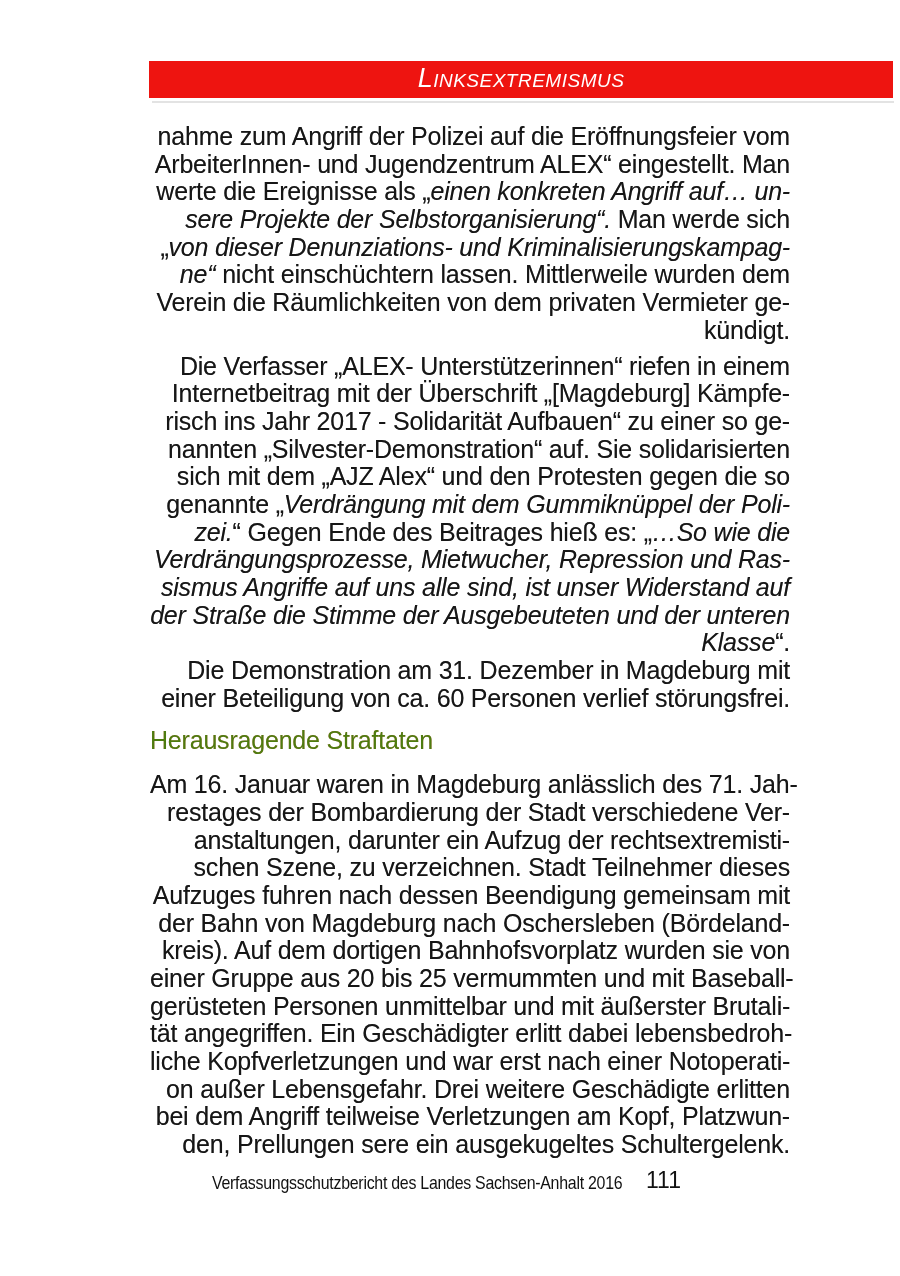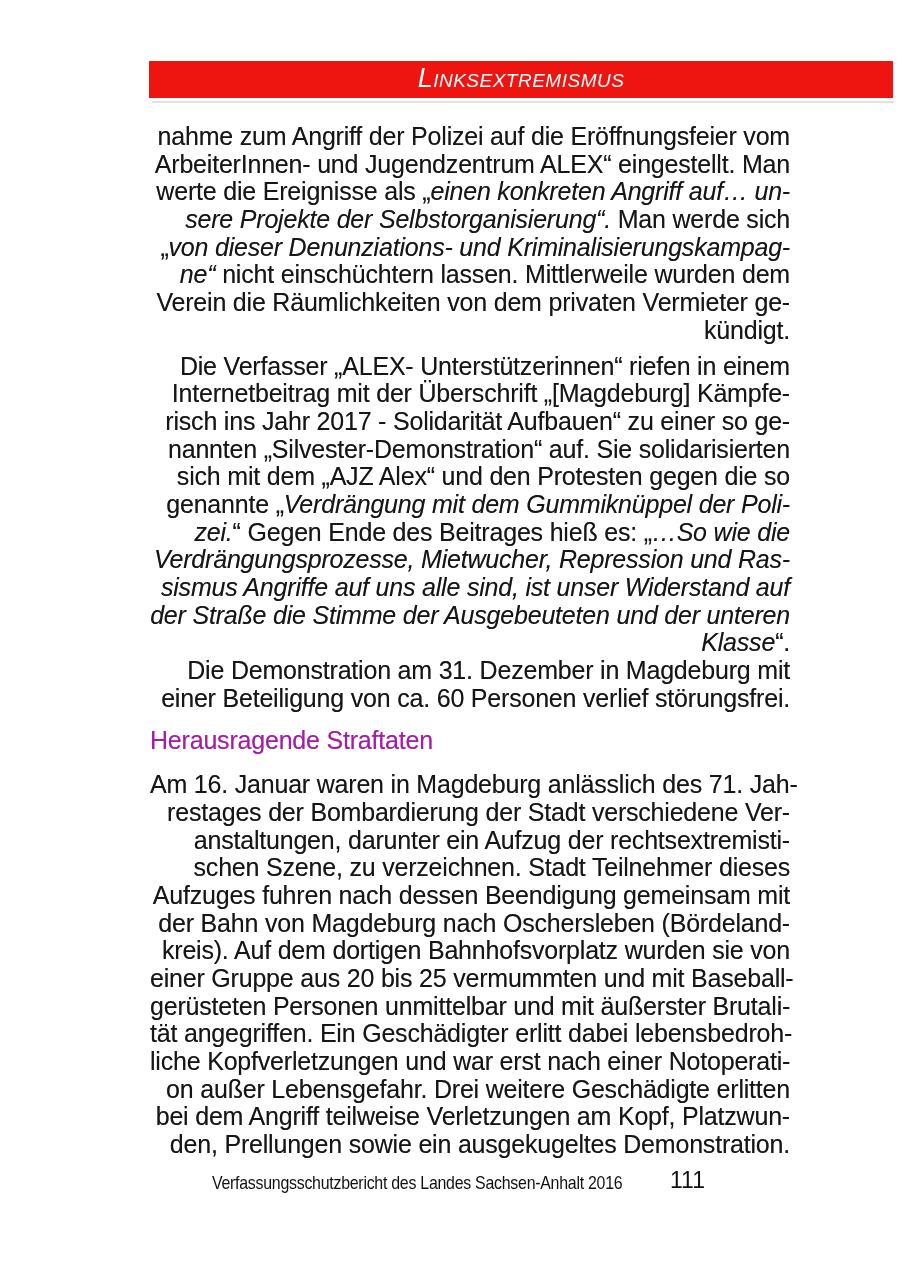--- a/index.html
+++ b/index.html
@@ -43,41 +43,40 @@
   .line{
     display:block;
     height:27.7px;
     line-height:27.7px;
     font-size:25px;
     white-space:nowrap;
     letter-spacing:-0.2px;
     text-shadow:0 0 0.4px rgba(0,0,0,0.45);
   }
   .heading .line{
-    color:#a21caf;
+    color:#4d7c0f;
     text-shadow:0 0 0.3px rgba(232,40,30,0.5);
     margin-top:8px;
   }
   .seg-italic{font-style:italic;}
   .footer-text{
     position:absolute;
     left:212px;top:1172px;
     font-size:18.5px;
     letter-spacing:-0.3px;
     transform:scaleX(0.86);
     transform-origin:left top;
     color:#111111;
     white-space:nowrap;
   }
   .page-number{
     position:absolute;
     left:646px;top:1167px;
     font-size:23px;
     color:#111111;
-    margin-left:24px;
   }
 </style>
 </head>
 <body>
 
 <div class="header-bar">
   <span class="header-title">Linksextremismus</span>
 </div>
 <div class="bar-shadow"></div>
 
@@ -117,18 +116,18 @@
       <div class="line"><span>schen Szene, zu verzeichnen. Stadt Teilnehmer dieses</span></div>
       <div class="line"><span>Aufzuges fuhren nach dessen Beendigung gemeinsam mit</span></div>
       <div class="line"><span>der Bahn von Magdeburg nach Oschersleben (Bördeland-</span></div>
       <div class="line"><span>kreis). Auf dem dortigen Bahnhofsvorplatz wurden sie von</span></div>
       <div class="line"><span>einer Gruppe aus 20 bis 25 vermummten und mit Baseball-</span></div>
       <div class="line"><span>gerüsteten Personen unmittelbar und mit äußerster Brutali-</span></div>
       <div class="line"><span>tät angegriffen. Ein Geschädigter erlitt dabei lebensbedroh-</span></div>
       <div class="line"><span>liche Kopfverletzungen und war erst nach einer Notoperati-</span></div>
       <div class="line"><span>on außer Lebensgefahr. Drei weitere Geschädigte erlitten</span></div>
       <div class="line"><span>bei dem Angriff teilweise Verletzungen am Kopf, Platzwun-</span></div>
-      <div class="line"><span>den, Prellungen sowie ein ausgekugeltes Demonstration.</span></div>
+      <div class="line"><span>den, Prellungen sere ein ausgekugeltes Schultergelenk.</span></div>
     </div>
   </div>
 
 <div class="footer-text">Verfassungsschutzbericht des Landes Sachsen-Anhalt 2016</div>
 <div class="page-number">111</div>
 
 </body></html>

